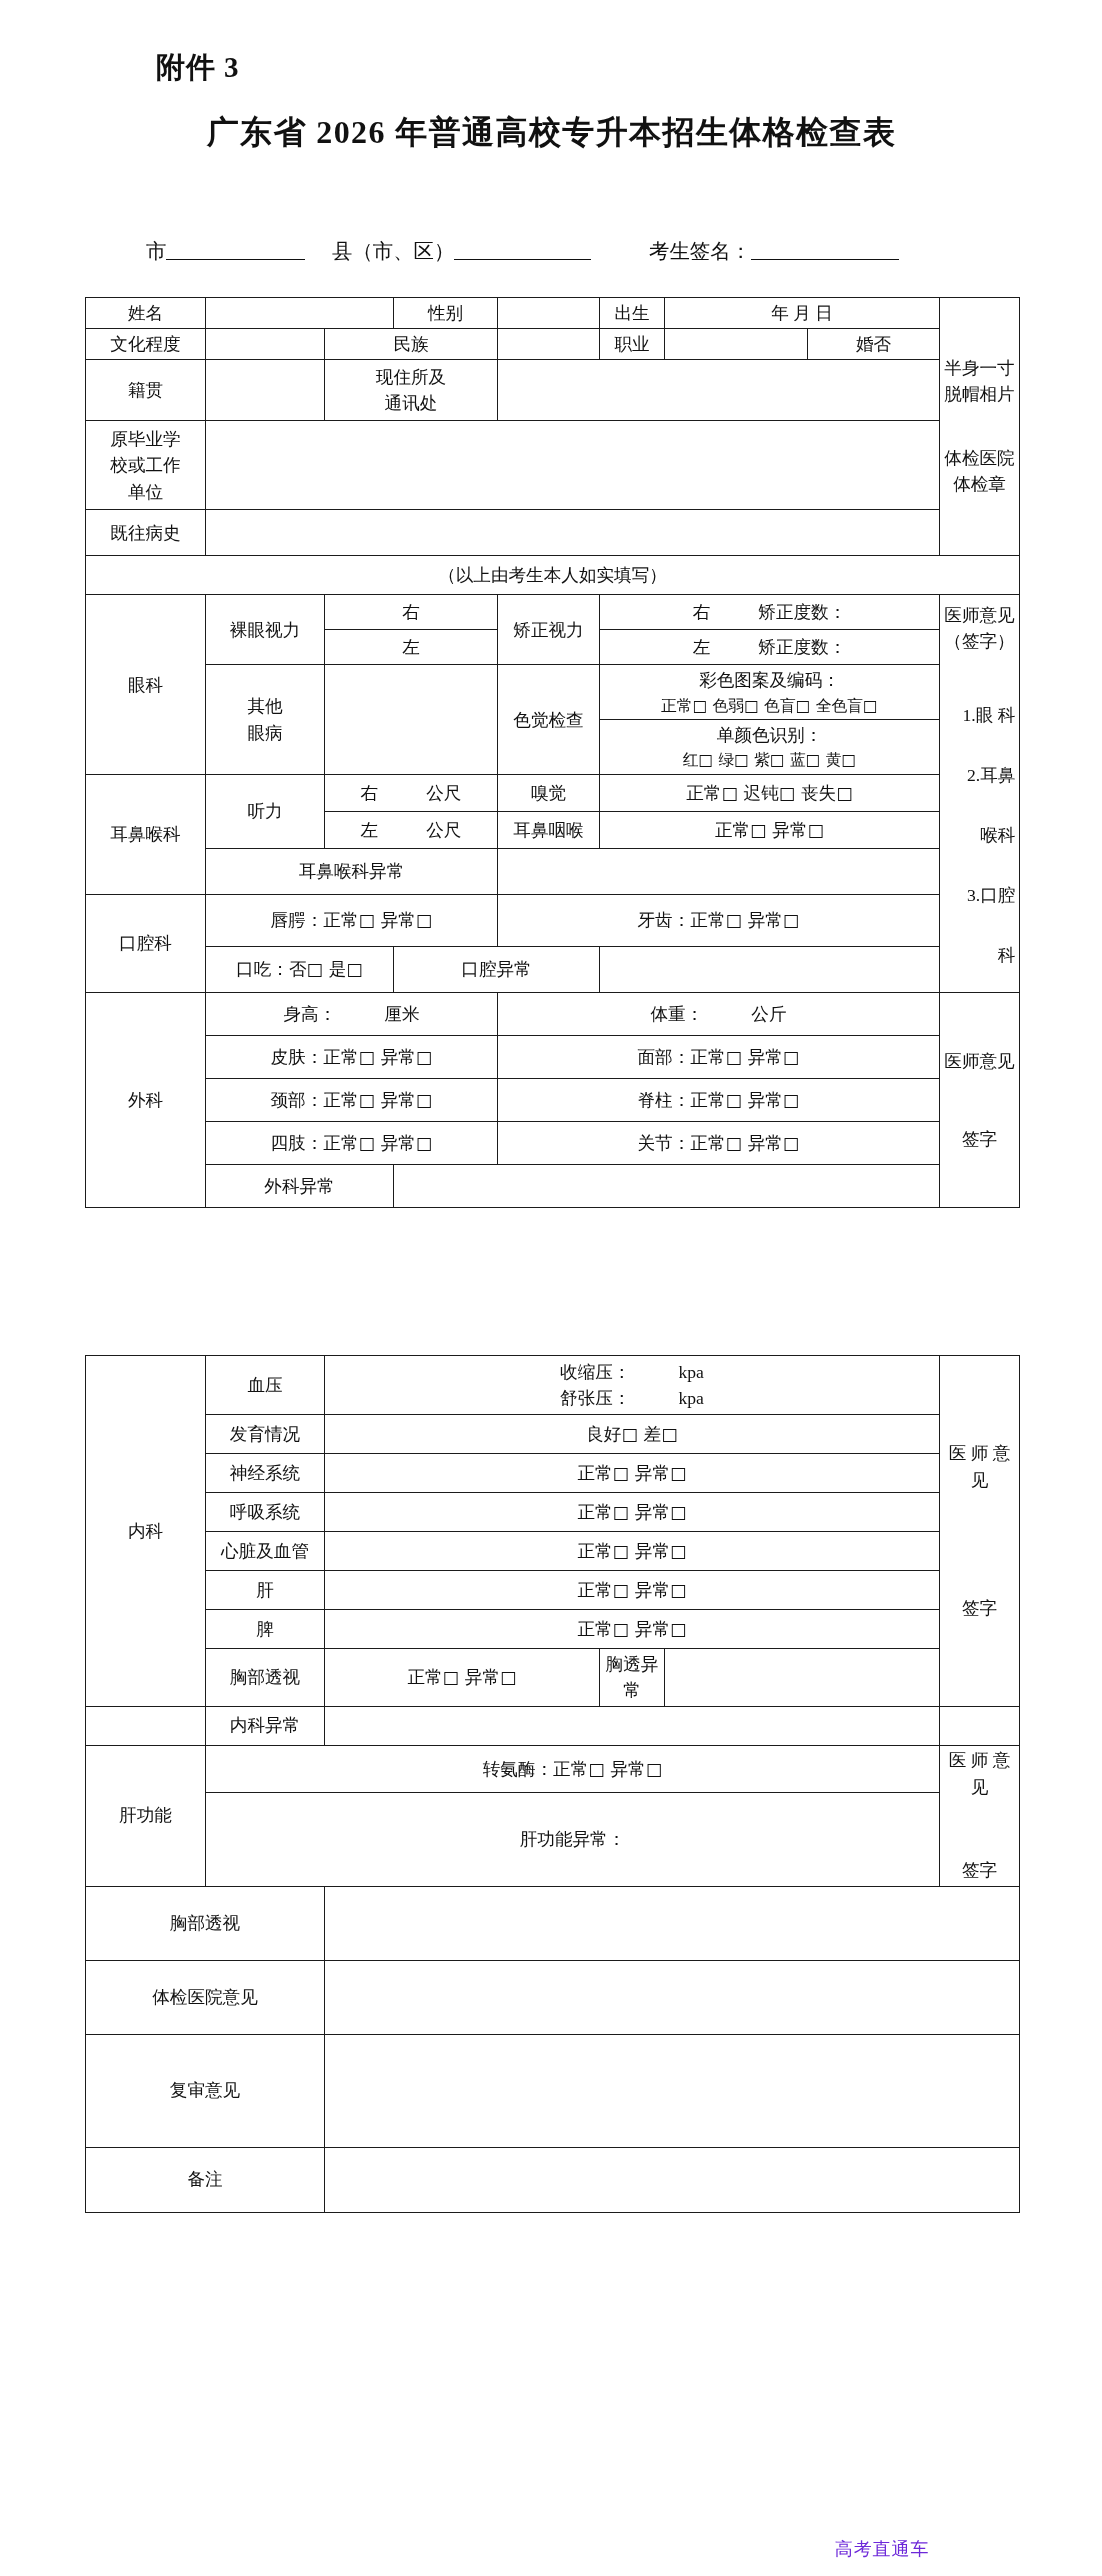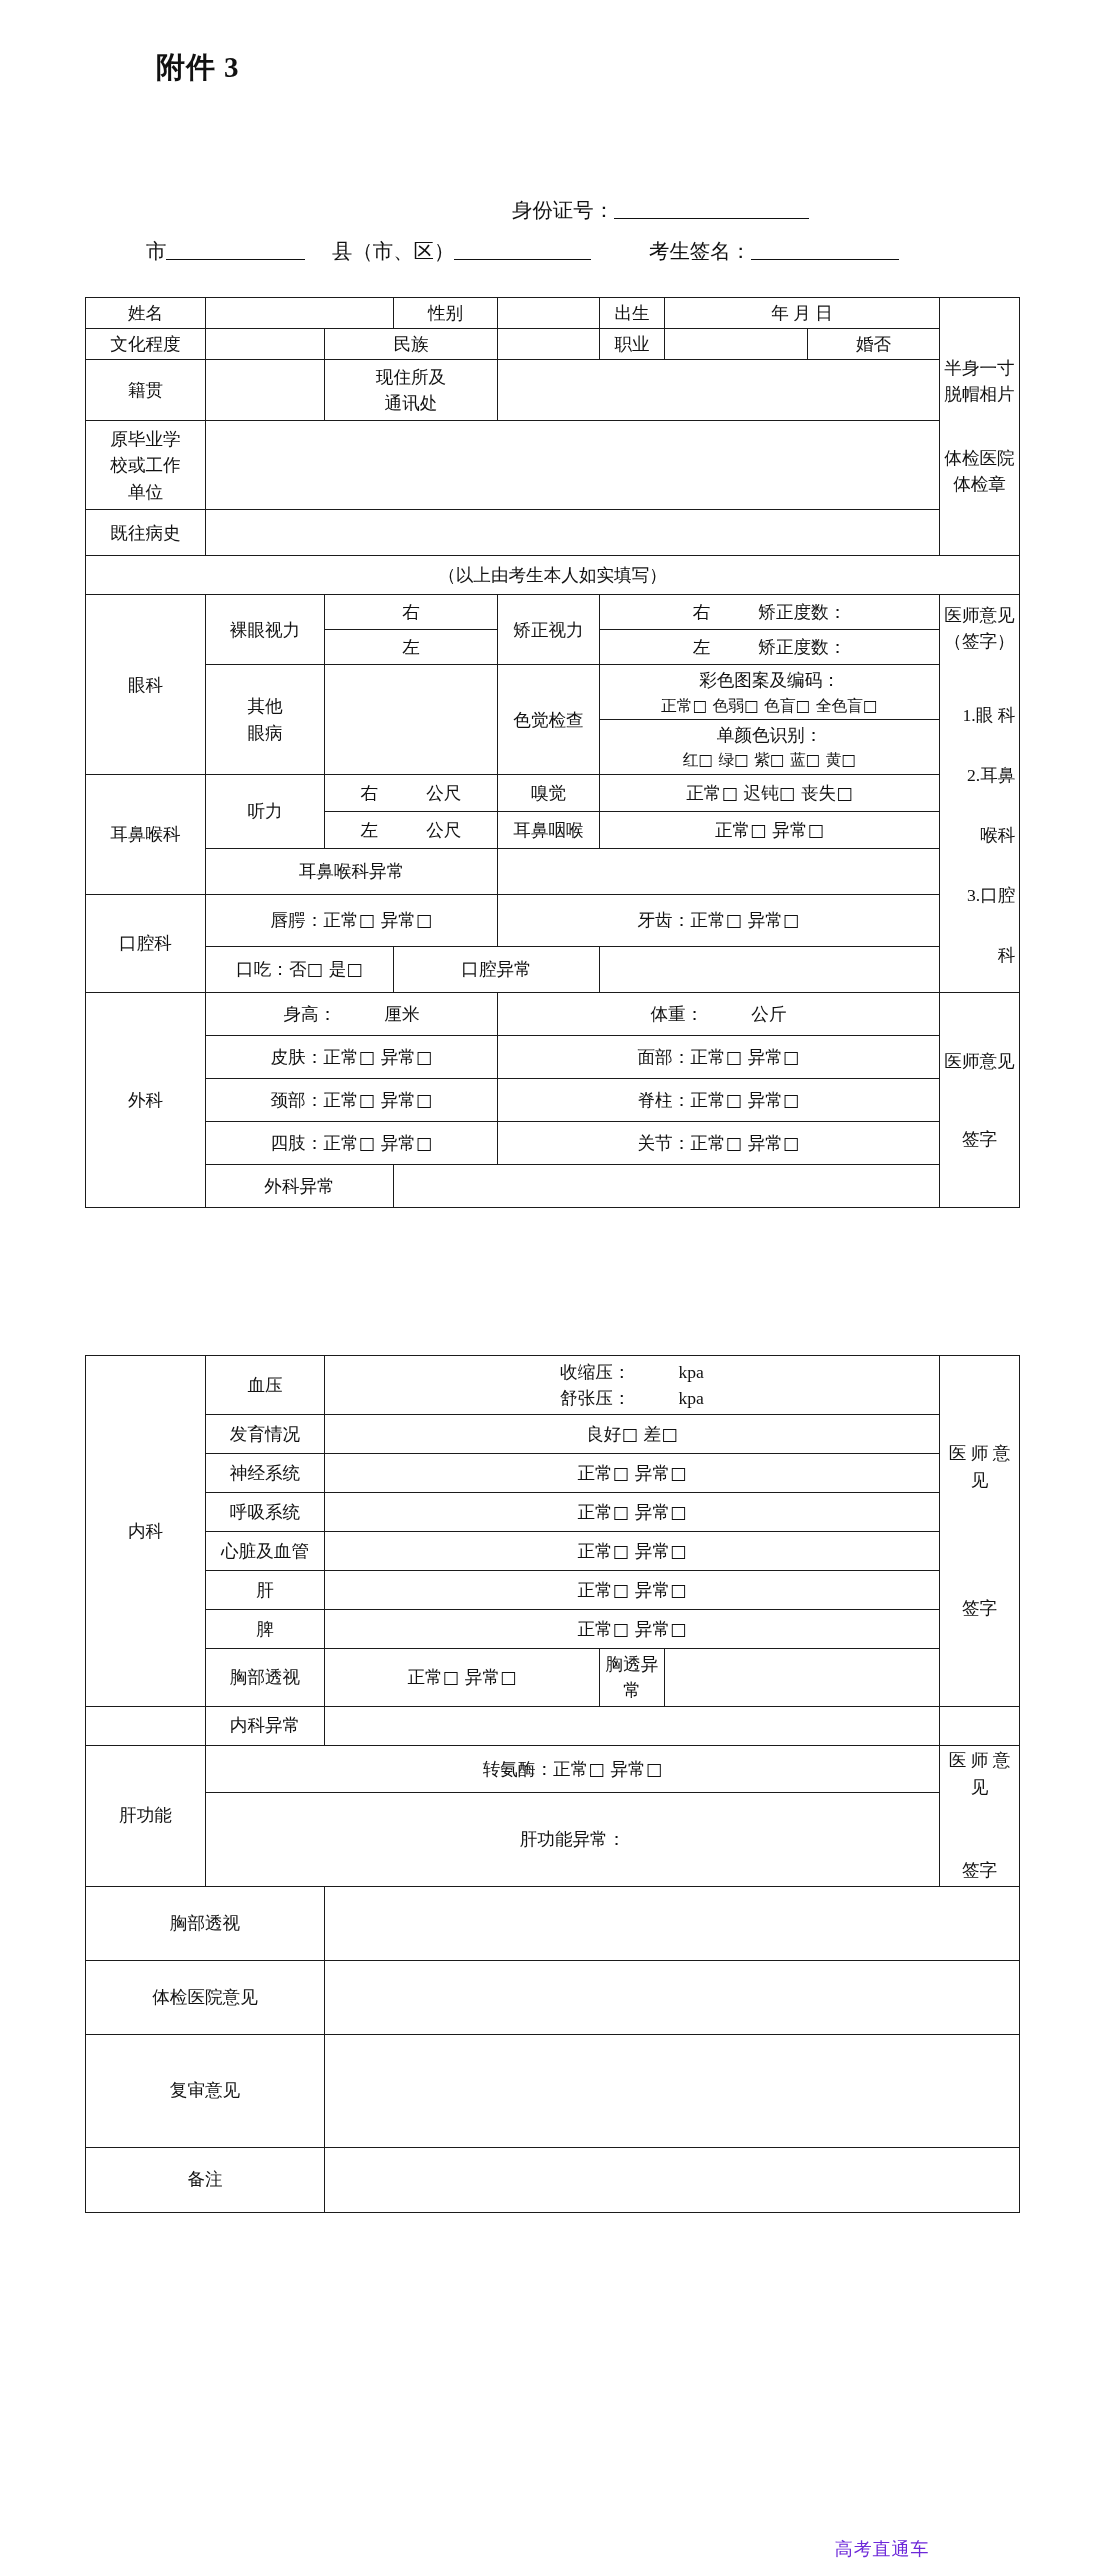--- a/index.html
+++ b/index.html
@@ -117,25 +117,22 @@
     font-family: "Liberation Sans", sans-serif;
     letter-spacing: 0.9px;
   }
 </style>
 </head>
 <body>
 
 <div class="page">
 
   <div class="attach-no">附件 3</div>
-
-  <div class="idline">
-    <span style="display:inline-block;width:213px;"></span>
-    <span>身份证号：</span><span class="blank-ul" style="width:195px;"></span>
-  </div>
+  <div class="doc-title">广东省 2026 年普通高校专升本招生体格检查表</div>
+
 
   <div class="idrow">
     <span class="seg" style="left:146px;"><span>市</span><span class="blank-ul" style="width:139px;"></span></span>
     <span class="seg" style="left:332px;"><span>县（市、区）</span><span class="blank-ul" style="width:137px;"></span></span>
     <span class="seg" style="left:649px;"><span>考生签名：</span><span class="blank-ul" style="width:148px;"></span></span>
   </div>
 
   <table class="frm t1">
     <colgroup>
       <col style="width:120px">

